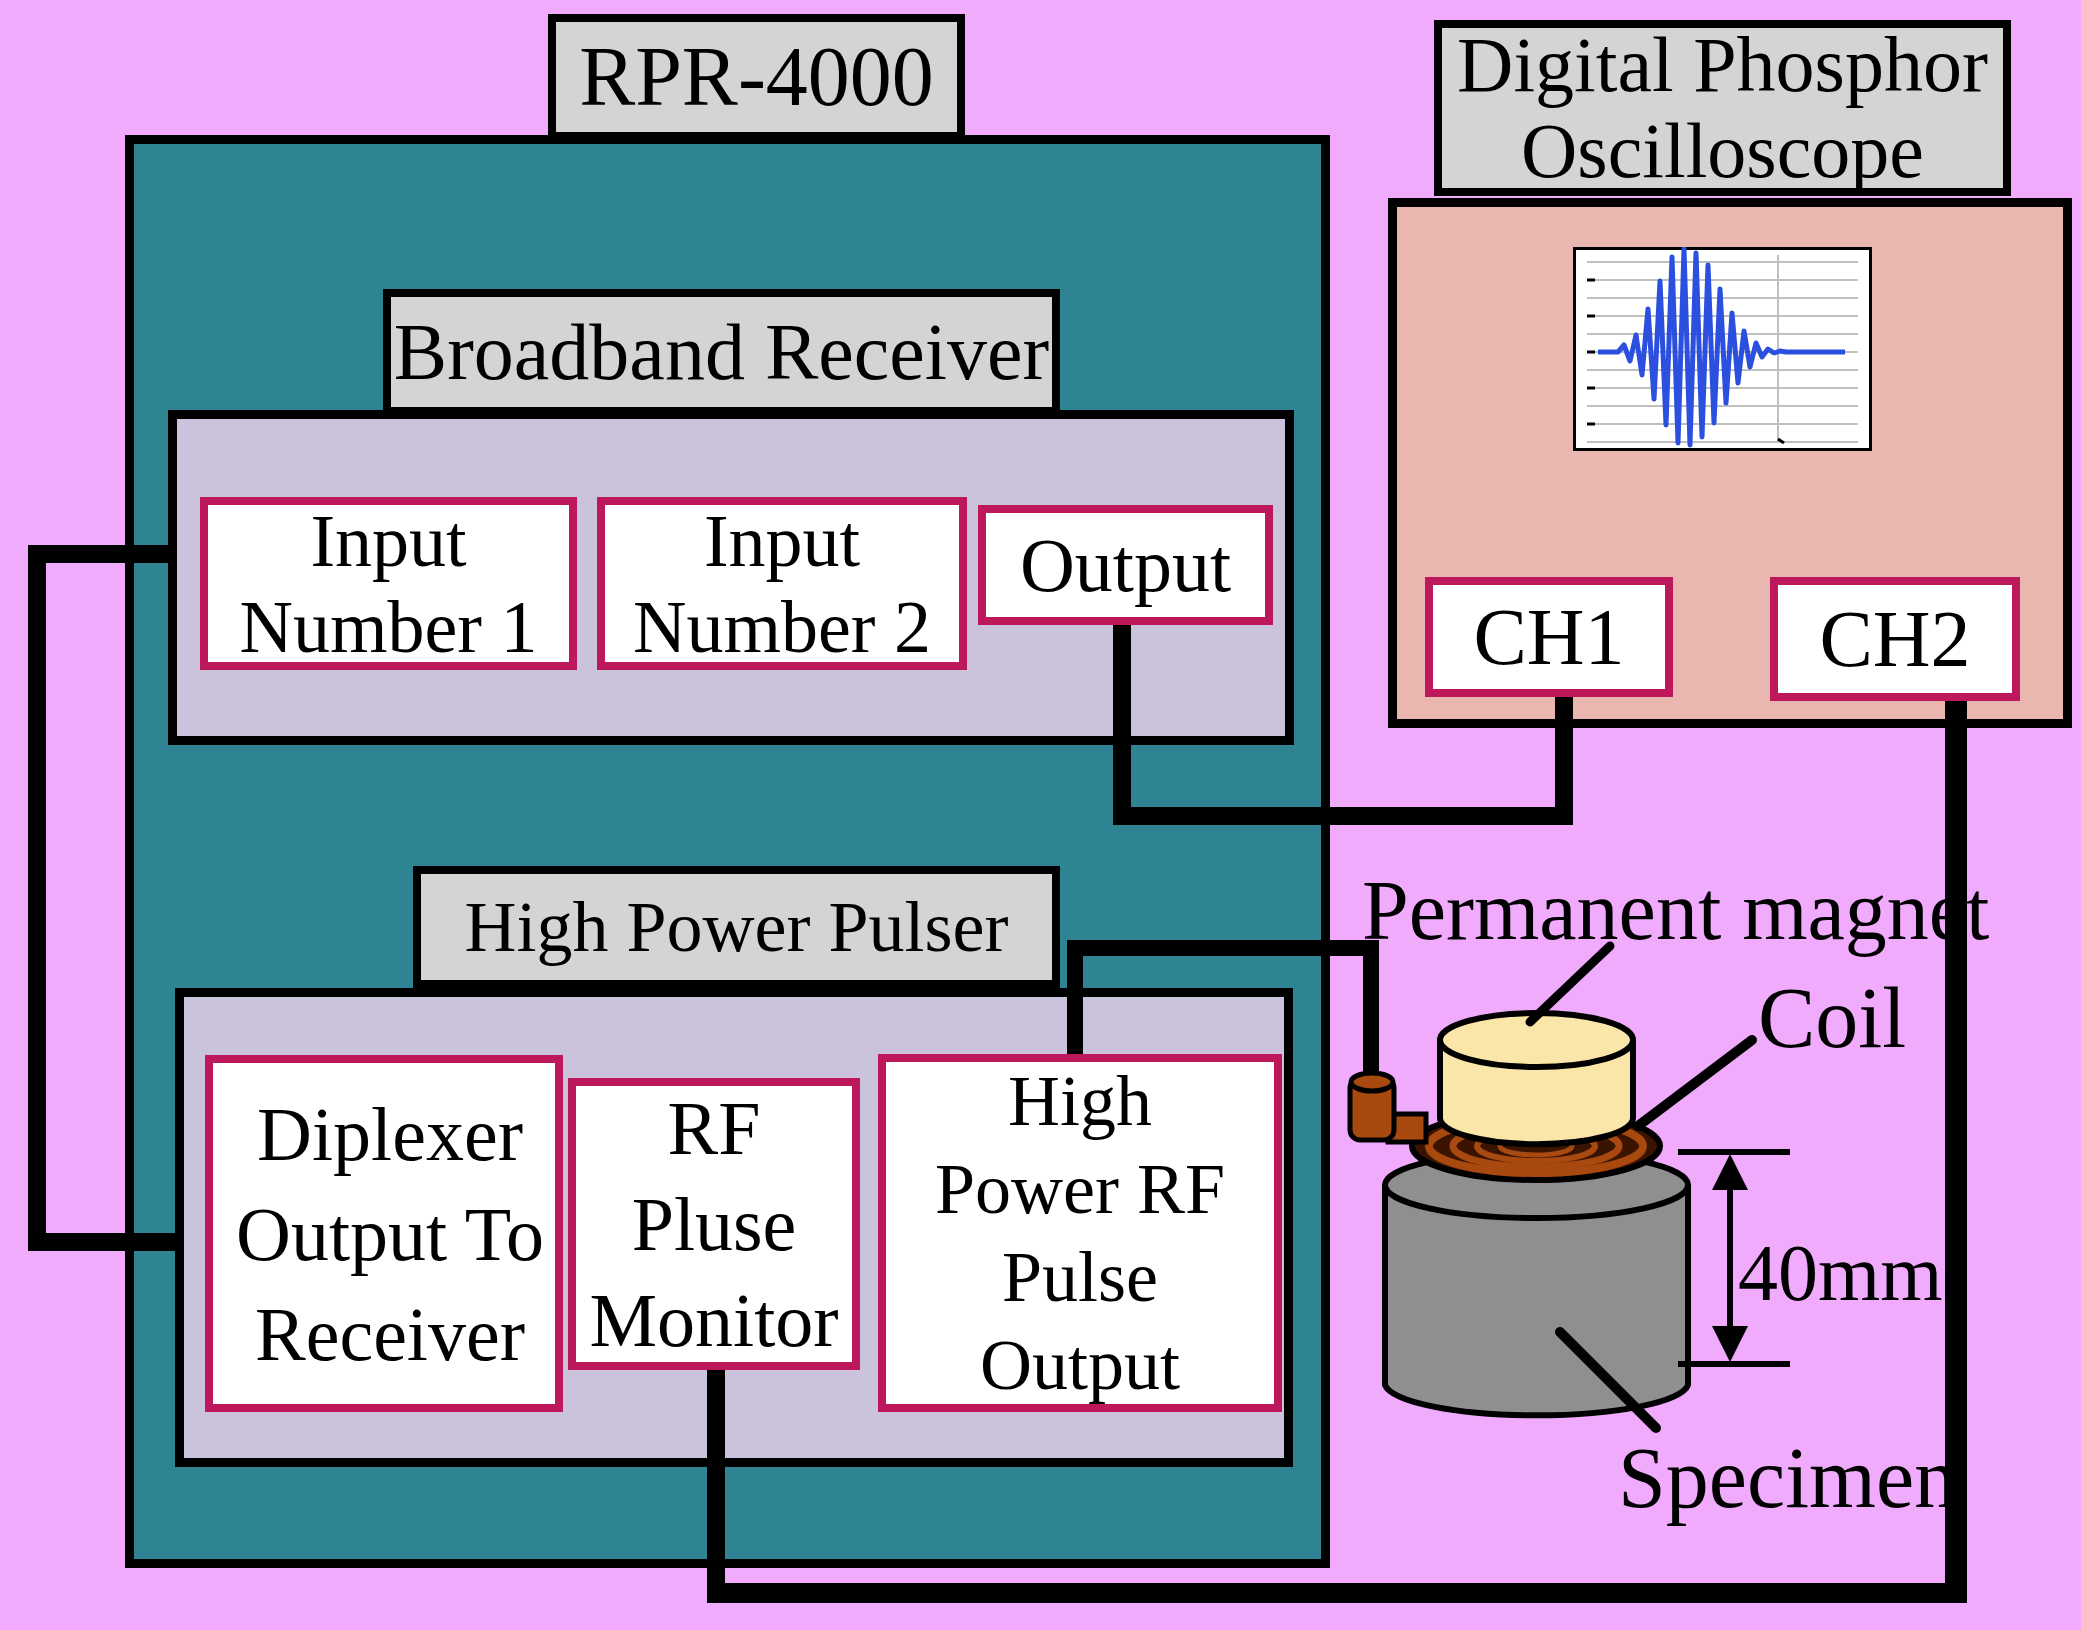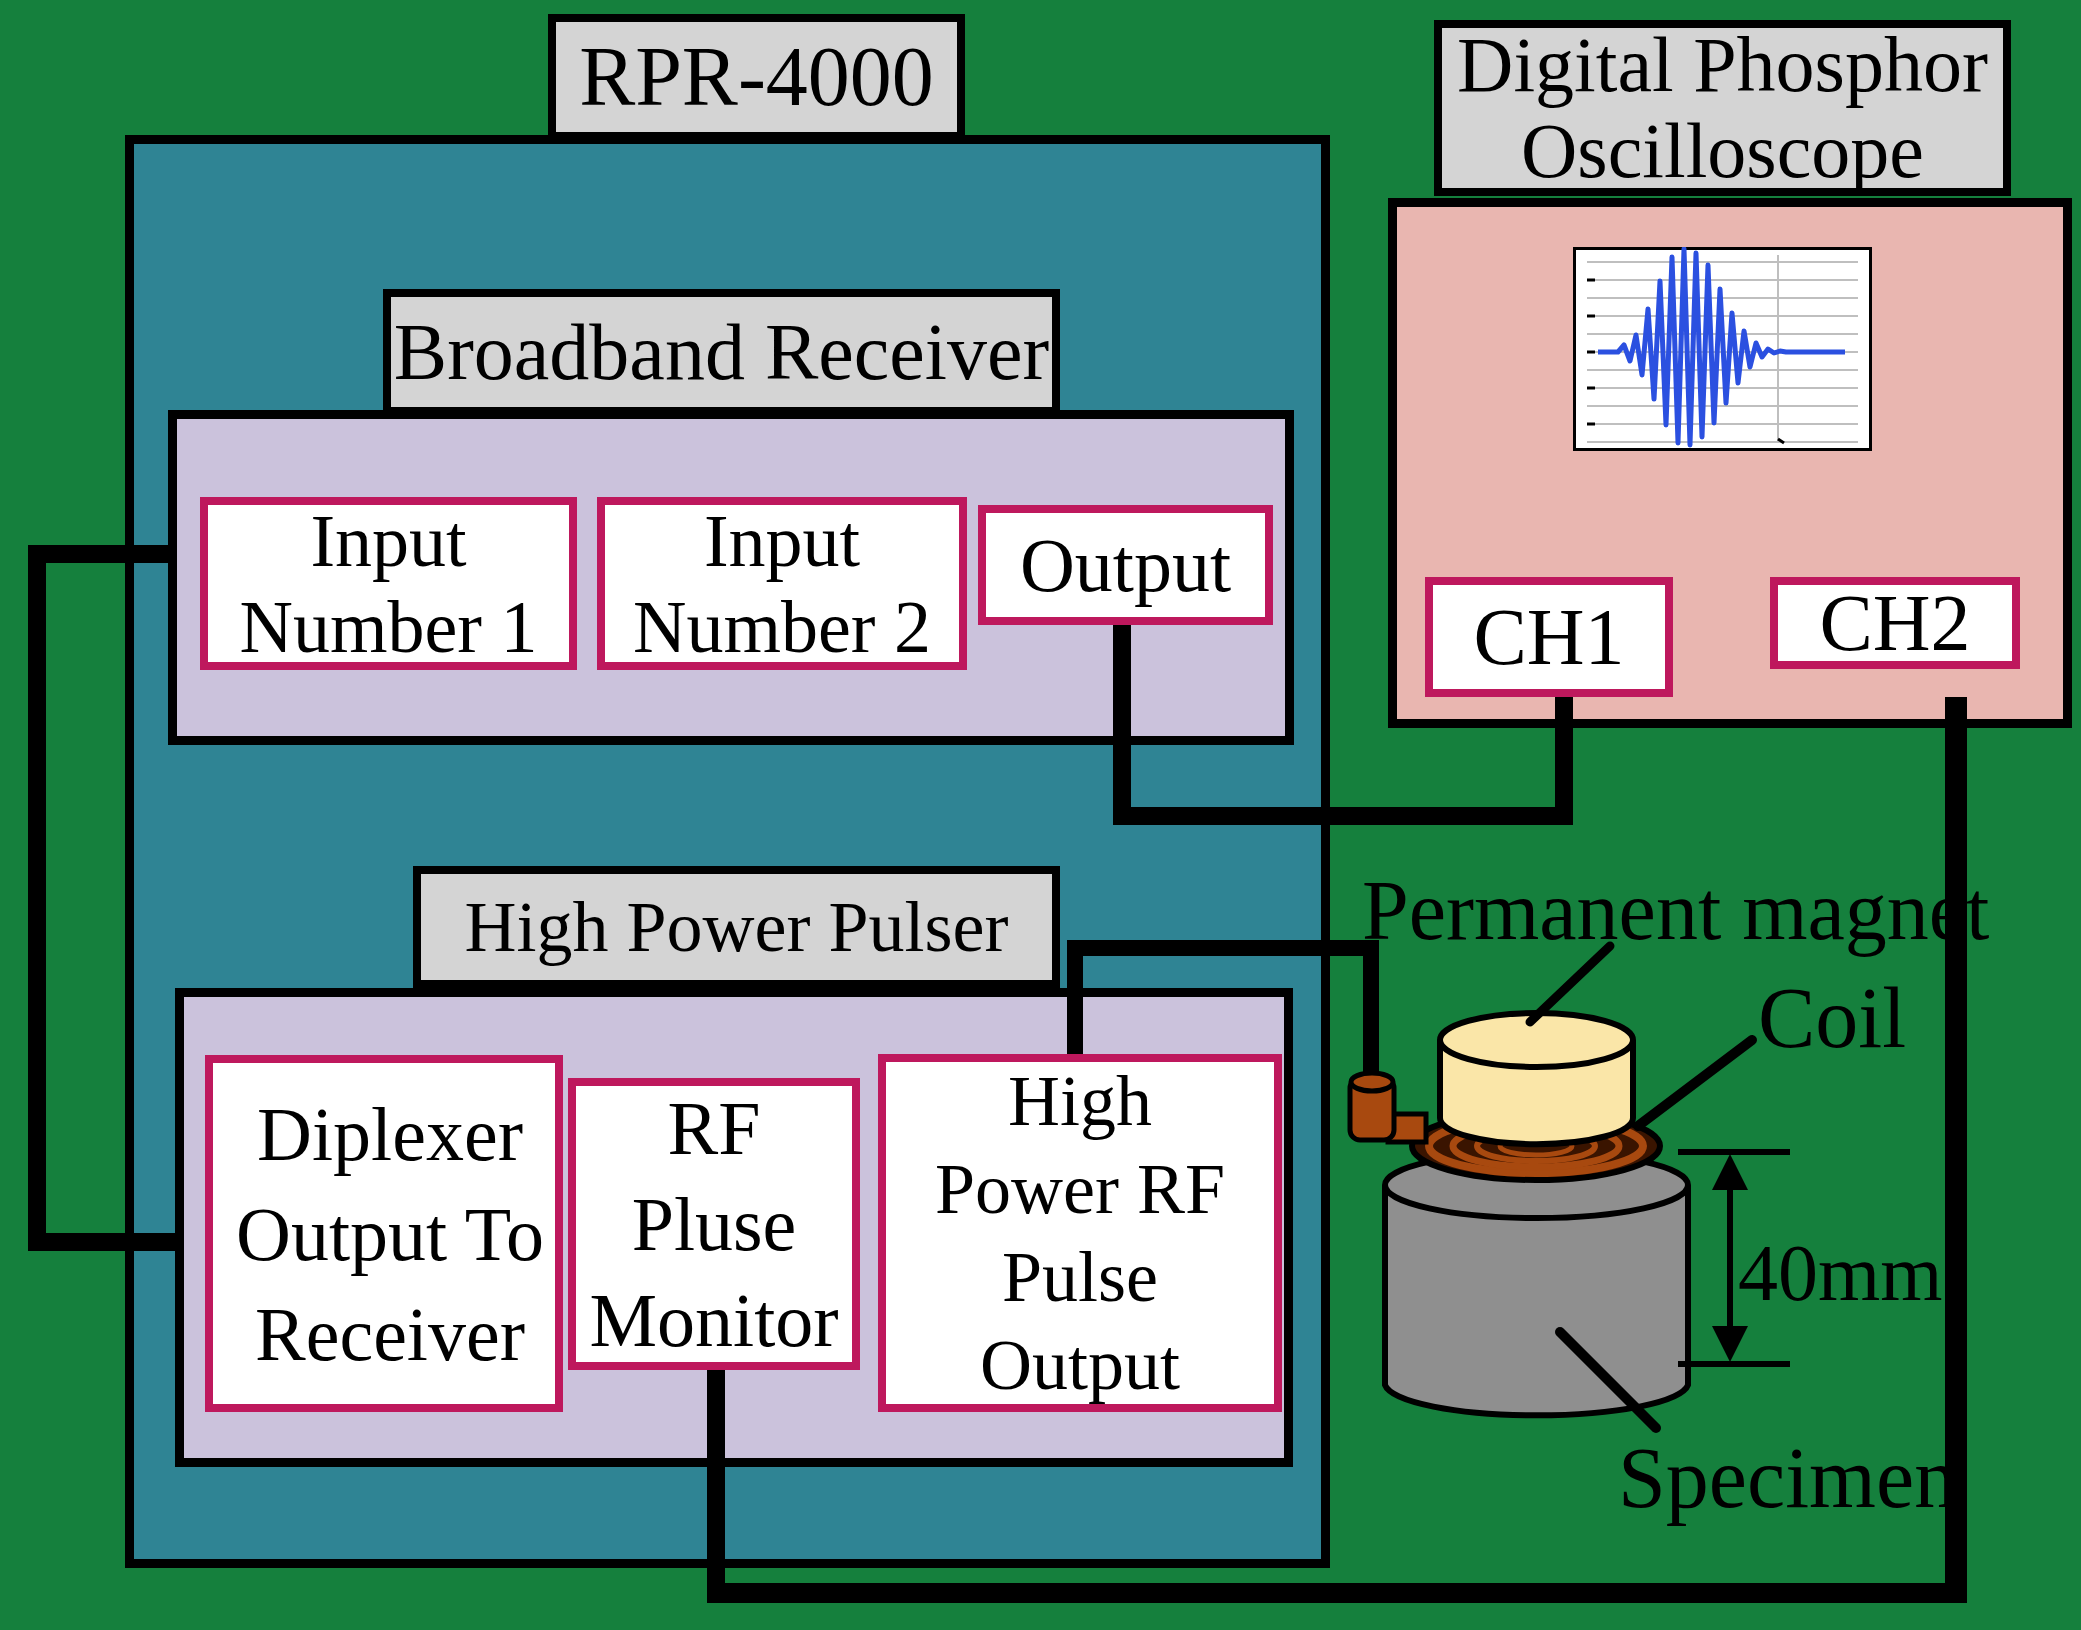--- a/index.html
+++ b/index.html
@@ -1,19 +1,19 @@
 <!DOCTYPE html>
 <html style="--teal: #2F8494; --lavender: #CBC2DC; --pink: #E9B6B0; --label-gray: #D4D4D4; --box-white: #FFFFFF; --line-black: #000000; --magnet-yellow: #FAE6A8; --specimen-gray: #8F8F8F; --coil-copper: #A8490F; --coil-dark: #3A1400; --waveform-blue: #2B50E0; --grid-gray: #BFBFBF;"><head>
 <meta charset="utf-8">
 <style>
   html,body{margin:0;padding:0;background:#ffffff;}
   .canvas{
     position:relative;width:2081px;height:1630px;overflow:hidden;
     font-family:"Liberation Serif","DejaVu Serif",serif;color:#000;
-    background:#15803d;
+    background:#f0abfc;
   }
   .abs{position:absolute;box-sizing:border-box;}
   .bigbox{border:9px solid #000;}
   .teal{background:var(--teal);}
   .lav{background:var(--lavender);}
   .pink{background:var(--pink);}
   .glabel{
     background:var(--label-gray);border:8px solid #000;
     display:flex;align-items:center;justify-content:center;text-align:center;
     font-size:82px;line-height:88px;
@@ -103,21 +103,21 @@
   <div class="wire" style="left:707px;top:1370px;width:18px;height:233px;"></div>
   <div class="wire" style="left:707px;top:1583px;width:1260px;height:20px;"></div>
   <div class="wire" style="left:1945px;top:697px;width:22px;height:906px;"></div>
   <div class="wire" style="left:1067px;top:940px;width:16px;height:114px;"></div>
   <div class="wire" style="left:1067px;top:940px;width:312px;height:16px;"></div>
   <div class="wire" style="left:1363px;top:940px;width:16px;height:148px;"></div>
 
   <div class="abs wbox" style="left:1425px;top:577px;width:248px;height:120px;font-size:80px;">
     <span class="ln">CH1</span>
   </div>
-  <div class="abs wbox" style="left:1770px;top:577px;width:250px;height:92px;font-size:80px;">
+  <div class="abs wbox" style="left:1770px;top:577px;width:250px;height:124px;font-size:80px;">
     <span class="ln">CH2</span>
   </div>
 
   <svg style="left:1573px;top:247px;" width="299" height="204" viewBox="0 0 299 204">
     <rect x="0" y="0" width="299" height="204" style="fill:var(--box-white);stroke:var(--line-black);stroke-width:6"></rect>
     <g style="stroke:var(--grid-gray);stroke-width:2">
       <line x1="14" y1="15" x2="285" y2="15"></line>
         <line x1="14" y1="33" x2="285" y2="33"></line>
       <line x1="14" y1="51" x2="285" y2="51"></line>
         <line x1="14" y1="69" x2="285" y2="69"></line>

